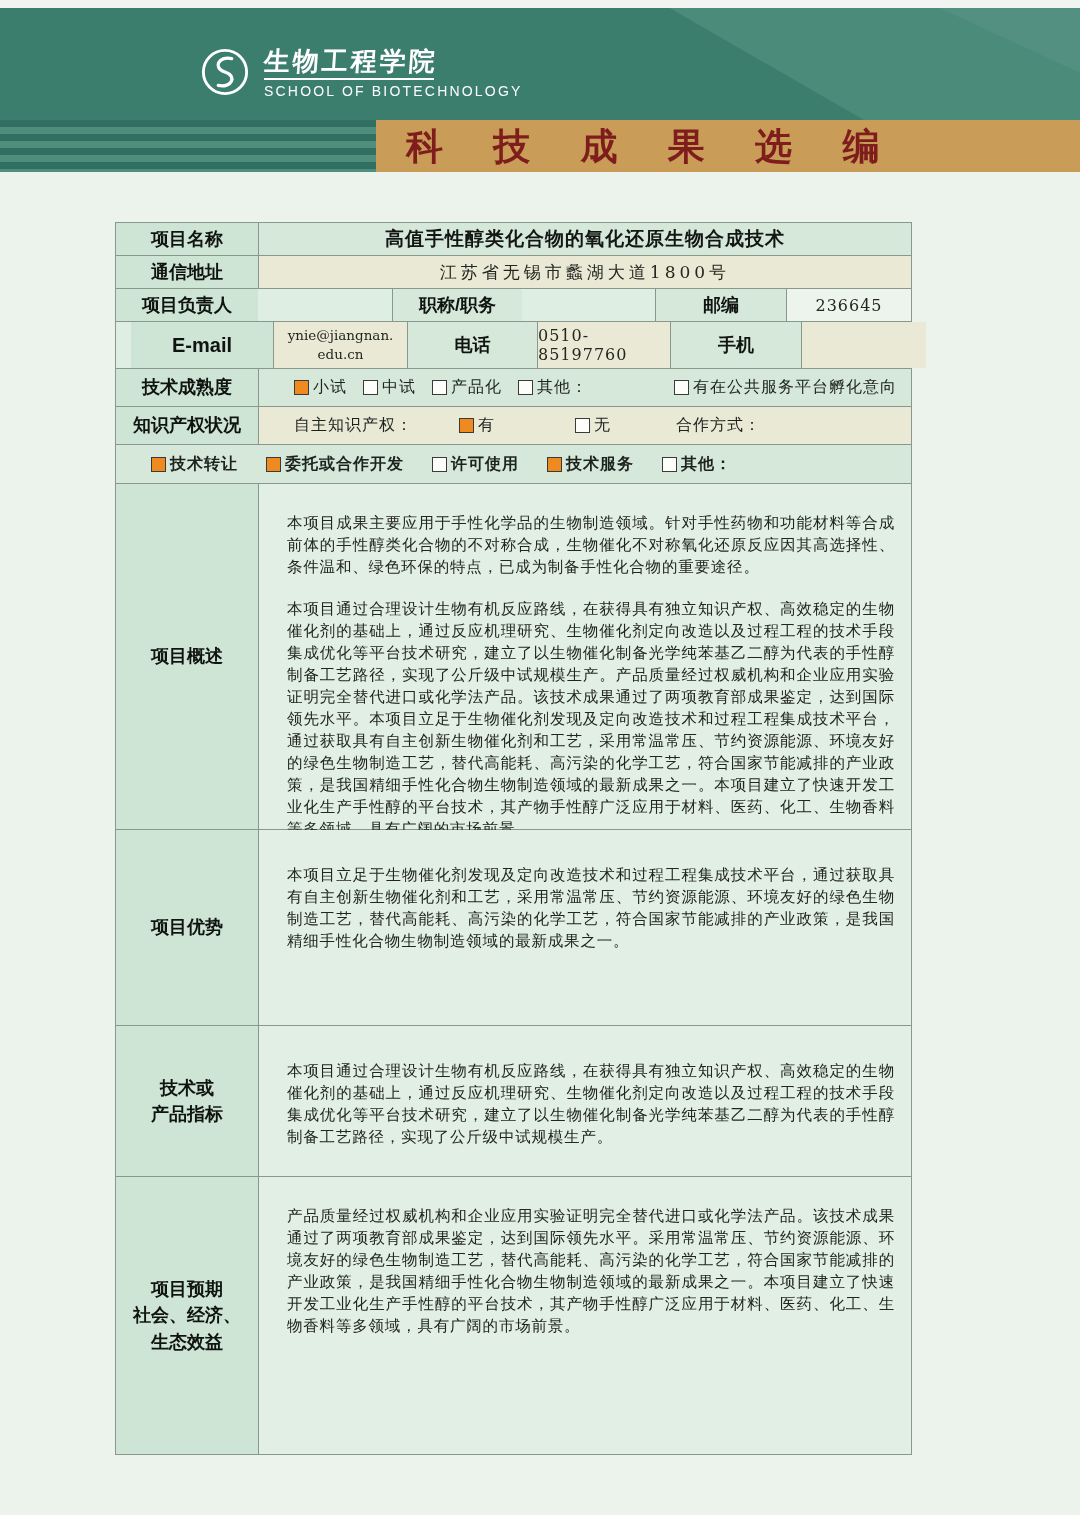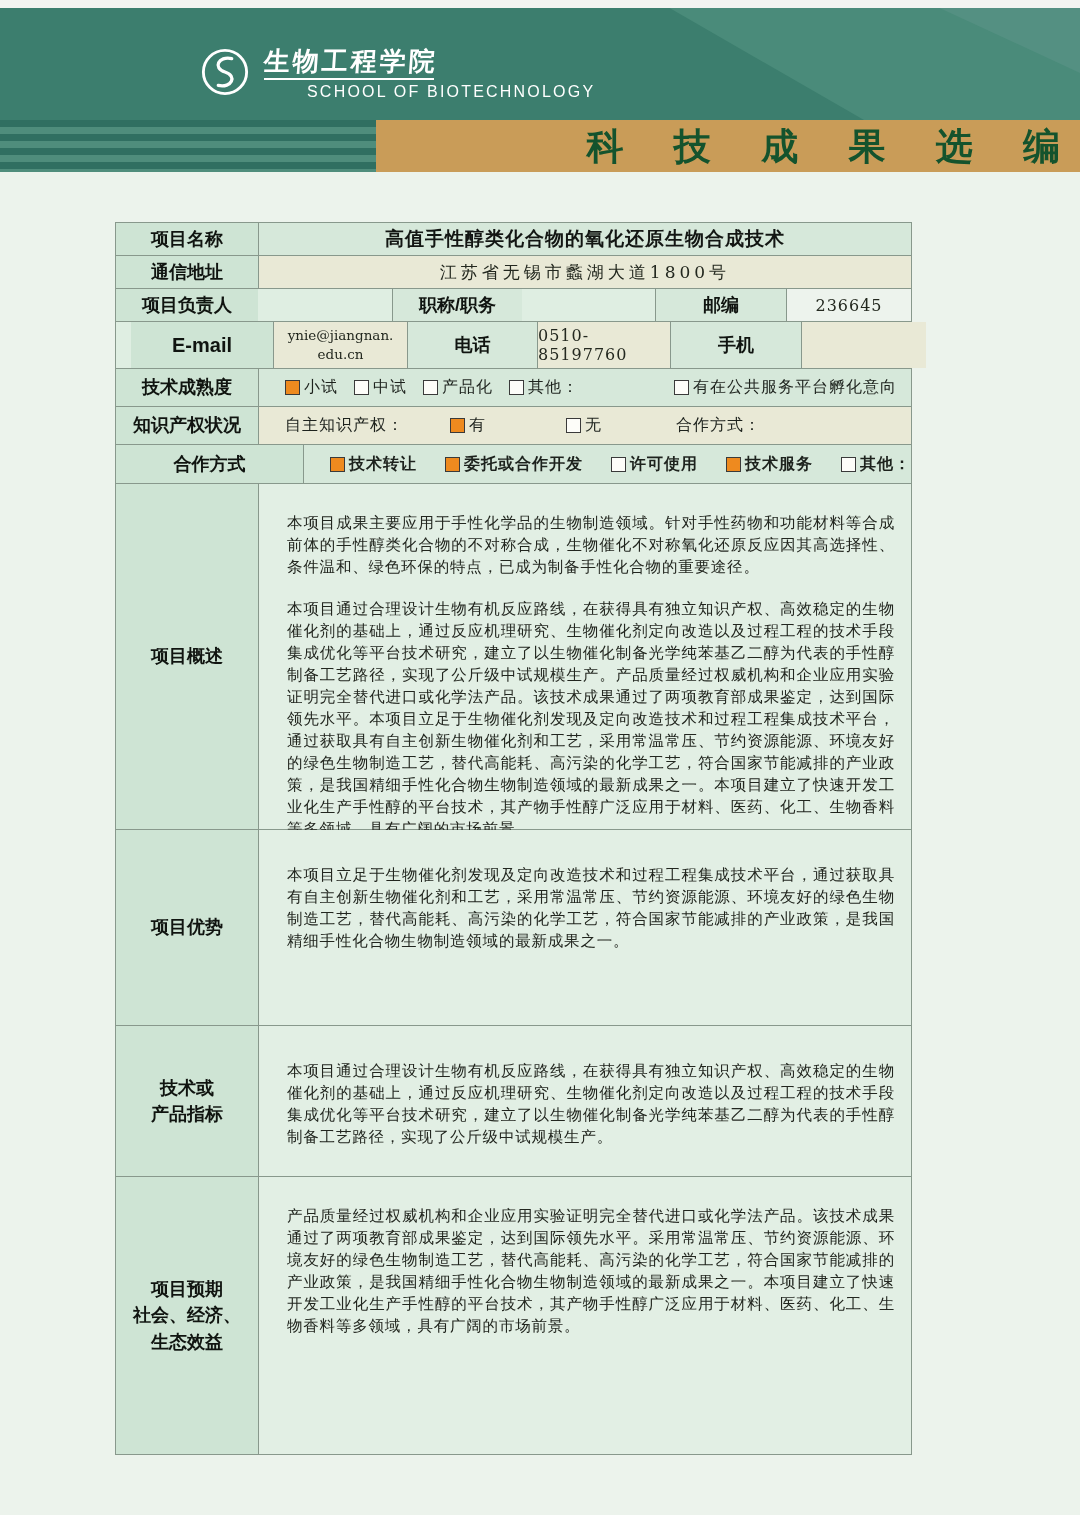--- a/index.html
+++ b/index.html
@@ -9,26 +9,26 @@
   
   .top-strip{position:absolute;left:0;top:0;width:1080px;height:8px;background:#f2f4f1;}
   .header-band{position:absolute;left:0;top:8px;width:1080px;height:112px;background:#3c7e6e;}
   .header-diag1{position:absolute;inset:0;background:#4a8b7a;clip-path:polygon(62% 0,100% 0,100% 100%,80% 100%);}
   .header-diag2{position:absolute;inset:0;background:#549082;clip-path:polygon(87% 0,100% 0,100% 58%);}
   .logo-block{position:absolute;left:200px;top:47px;display:flex;align-items:flex-start;}
   .logo-circle{width:50px;height:50px;flex:0 0 auto;}
   .logo-text{margin-left:14px;color:#fff;}
   .org-cn{font-size:26px;font-weight:bold;letter-spacing:3px;line-height:28px;transform:skewX(-4deg);font-family:"DejaVu Serif","Liberation Serif",serif;}
   .org-rule{height:2px;background:#fff;margin:3px 0 3px 0;width:170px;}
-  .org-en{font-size:16px;letter-spacing:2.2px;margin-left:43px;}
+  .org-en{font-size:14px;letter-spacing:2.2px;}
 
   .stripes-band{position:absolute;left:0;top:120px;width:376px;height:52px;
     background:repeating-linear-gradient(180deg,#306f61 0 7px,#4f8d7c 7px 14px);}
   .gold-banner{position:absolute;left:376px;top:120px;width:704px;height:52px;background:#c99c58;}
-  .banner-title{color:#14532d;font-size:37px;font-weight:bold;letter-spacing:20px;line-height:54px;padding-left:13px;white-space:nowrap;text-align:right;}
+  .banner-title{color:#7f1d1d;font-size:37px;font-weight:bold;letter-spacing:20px;line-height:54px;padding-left:30px;white-space:nowrap;}
 
   
   .photo-strip{position:absolute;left:962px;top:172px;width:118px;height:1343px;overflow:hidden;
     background:linear-gradient(180deg,#4f8b86 0,#538f89 30%);border-left:1px solid #b9c4bb;}
   .sky-diag{position:absolute;left:0;top:0;width:100%;height:420px;background:#5e968f;clip-path:polygon(30% 0,100% 0,100% 48%);}
   .tower{position:absolute;left:26px;top:205px;width:100px;height:478px;
     background:
       repeating-linear-gradient(0deg,rgba(40,70,60,.35) 0 3px,rgba(255,255,255,0) 3px 30px),
       repeating-linear-gradient(90deg,rgba(40,70,60,.35) 0 3px,rgba(255,255,255,0) 3px 22px),
       #8aa695;}
@@ -74,21 +74,21 @@
   .title-val{font-weight:bold;font-size:19px;color:#131613;letter-spacing:1px;}
   .addr-val{font-size:17px;color:#23281f;letter-spacing:4px;}
   .c134{width:134px;flex:0 0 134px;} .c130{width:130px;flex:0 0 130px;}
   .c133{width:133px;flex:0 0 133px;} .c131{width:131px;flex:0 0 131px;} .c125{width:125px;flex:0 0 125px;}
   .small-lab{font-weight:bold;font-size:18px;color:#101410;}
   .email-lab{font-size:20px;font-weight:bold;}
   .plain-val{font-size:19px;color:#4c1d95;letter-spacing:2px;margin-top:44px;}
   .num-val{font-size:16px;color:#23281f;letter-spacing:1px;}
   .email-val{font-size:13.5px;color:#23281f;word-break:break-all;max-width:108px;text-align:center;line-height:1.4;}
 
-  .optrow{justify-content:flex-start;padding-left:26px;gap:20px;}
+  .optrow{justify-content:flex-start;padding-left:35px;gap:20px;}
   .opt{display:inline-flex;align-items:center;white-space:nowrap;}
   .cb{display:inline-block;width:15px;height:15px;border:1.6px solid #3a3a3a;background:#fdfdf9;margin-right:4px;box-sizing:border-box;}
   .cb[data-checked="true"]{background:#ee8a1f;}
   .opt-label,.opt-prefix{font-family:"DejaVu Serif","Liberation Serif",serif;font-size:16px;color:#1d221d;letter-spacing:1px;}
   .push-right{margin-left:auto;margin-right:14px;}
   .gap-sm{gap:16px;}
   .ipr-prefix{margin-right:26px;}
   .ipr-gap{margin-left:60px;}
   .patent{margin-left:auto;margin-right:150px;}
 
@@ -197,21 +197,20 @@
         </span>
         <span class="opt ipr-gap">
           <span class="cb" data-checked="false"></span>
           <span class="opt-label">无</span>
         </span>
         <span class="opt-prefix patent">合作方式：</span>
       </div>
     </div>
 
     <div class="row h38">
-      <div class="cell val lab">合作方式</div>
       <div class="cell val bg-green optrow" style="gap:28px;font-weight:bold;">
         <span class="opt">
           <span class="cb" data-checked="true"></span>
           <span class="opt-label">技术转让</span>
         </span>
         <span class="opt">
           <span class="cb" data-checked="true"></span>
           <span class="opt-label">委托或合作开发</span>
         </span>
         <span class="opt">

